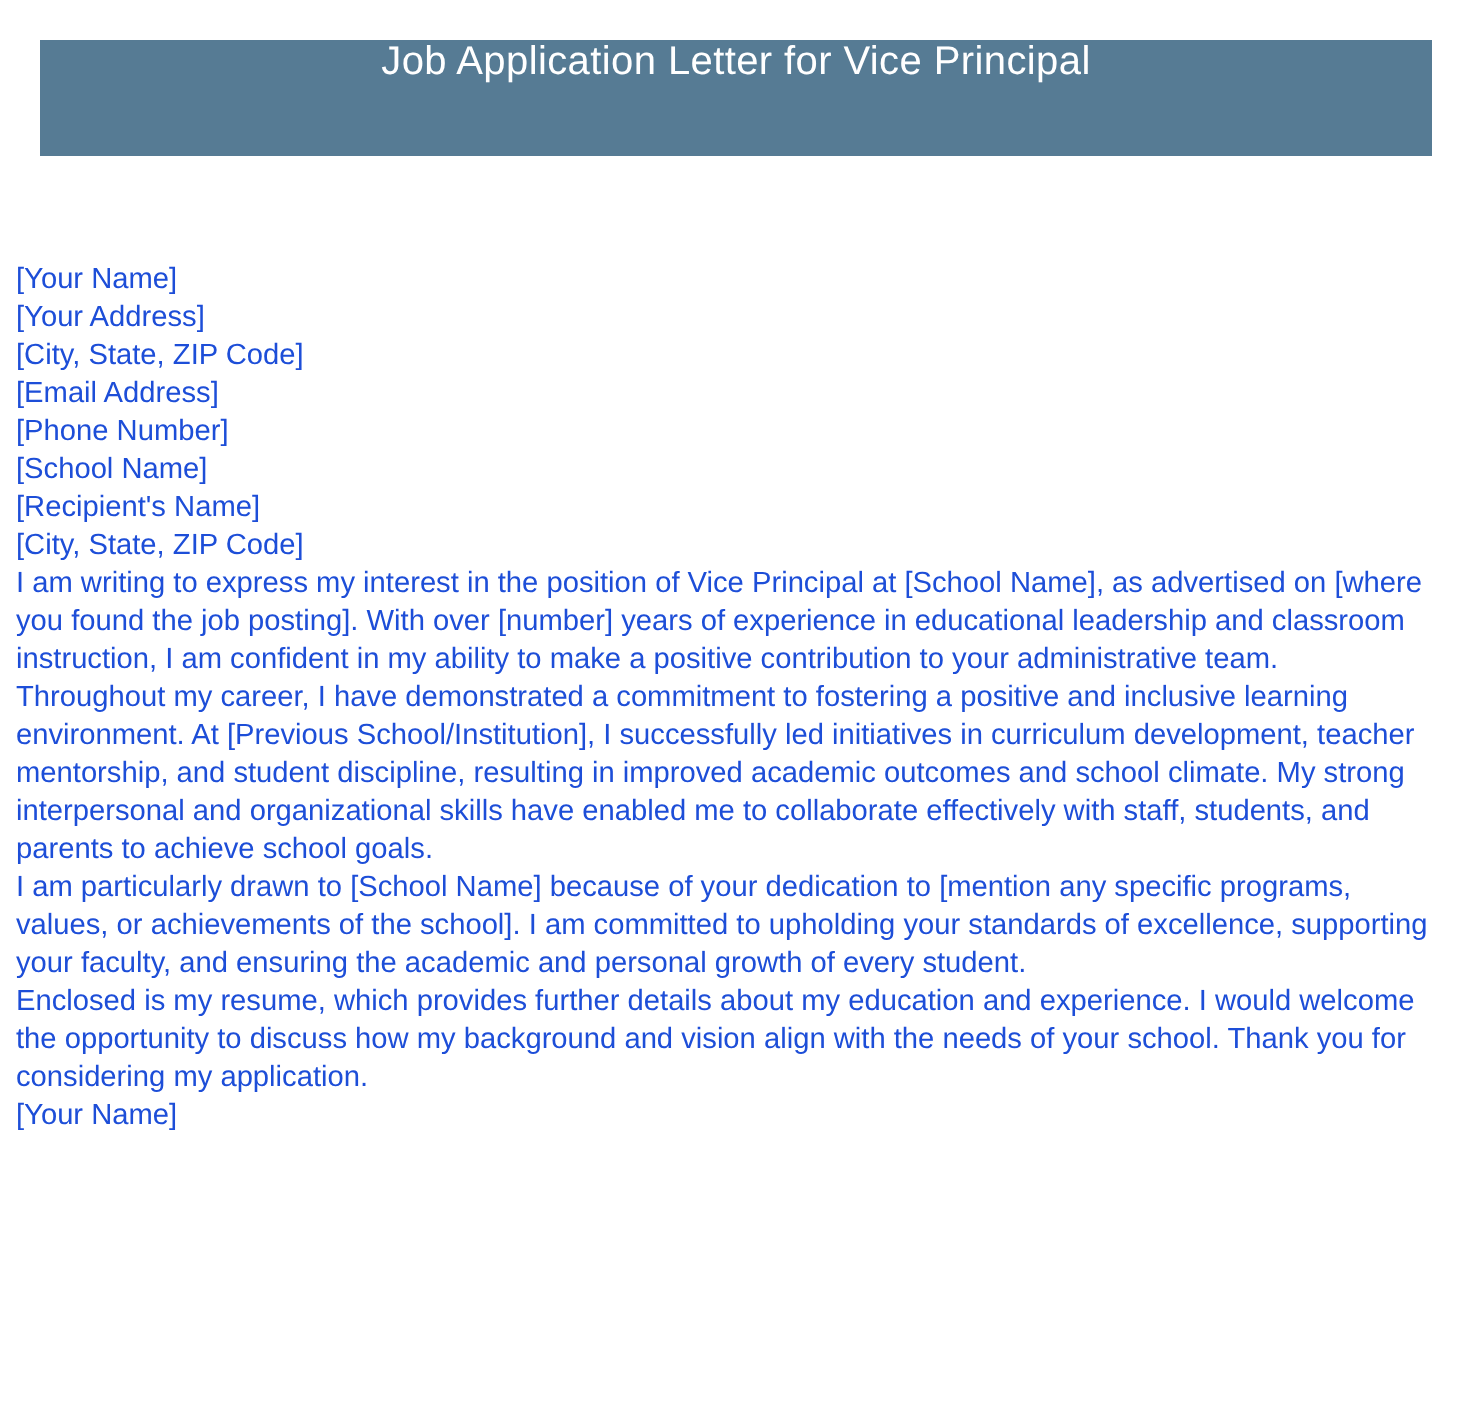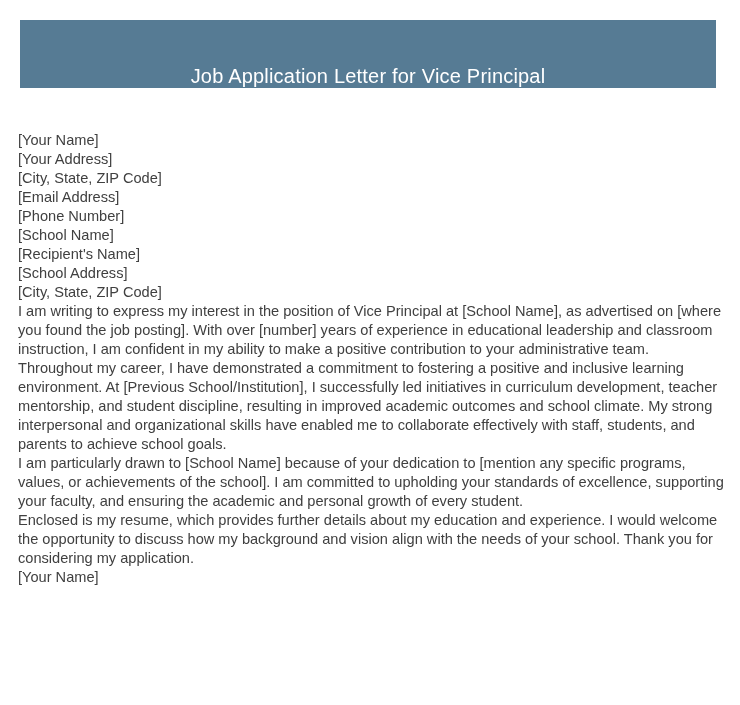--- a/index.html
+++ b/index.html
@@ -13,41 +13,41 @@
     height: 705px;
     background: #ffffff;
     overflow: hidden;
     font-family: "Liberation Sans", "DejaVu Sans", sans-serif;
   }
   .title-band {
     position: absolute;
     top: 20px;
     left: 20px;
     width: 696px;
-    height: 68px;
+    height: 58px;
     background: #567b94;
     display: flex;
-    align-items: flex-end;
+    align-items: flex-start;
     justify-content: center;
   }
   .title-band .title-text {
     color: #ffffff;
     font-size: 20px;
     font-weight: 500;
     letter-spacing: 0.2px;
     white-space: nowrap;
   }
   .letter-body {
     position: absolute;
     top: 98px;
     left: 0;
     width: 740px;
     box-sizing: border-box;
-    padding: 33px 16px 0 18px;
-    color: #404040;
+    padding: 33px 16px 0 8px;
+    color: #1d4ed8;
     font-size: 14.6px;
     line-height: 19px;
   }
   .letter-body .line,
   .letter-body p {
     margin: 0;
     padding: 0;
   }
 </style>
 </head>
@@ -60,21 +60,20 @@
   </div>
 
   <div class="letter-body">
     <div class="line">[Your Name]</div>
     <div class="line">[Your Address]</div>
     <div class="line">[City, State, ZIP Code]</div>
     <div class="line">[Email Address]</div>
     <div class="line">[Phone Number]</div>
     <div class="line">[School Name]</div>
     <div class="line">[Recipient's Name]</div>
-    <div class="line">[School Address]</div>
     <div class="line">[City, State, ZIP Code]</div>
 
 
     <p>I am writing to express my interest in the position of Vice Principal at [School Name], as advertised on [where you found the job posting]. With over [number] years of experience in educational leadership and classroom instruction, I am confident in my ability to make a positive contribution to your administrative team.</p>
     <p>Throughout my career, I have demonstrated a commitment to fostering a positive and inclusive learning environment. At [Previous School/Institution], I successfully led initiatives in curriculum development, teacher mentorship, and student discipline, resulting in improved academic outcomes and school climate. My strong interpersonal and organizational skills have enabled me to collaborate effectively with staff, students, and parents to achieve school goals.</p>
     <p>I am particularly drawn to [School Name] because of your dedication to [mention any specific programs, values, or achievements of the school]. I am committed to upholding your standards of excellence, supporting your faculty, and ensuring the academic and personal growth of every student.</p>
     <p>Enclosed is my resume, which provides further details about my education and experience. I would welcome the opportunity to discuss how my background and vision align with the needs of your school. Thank you for considering my application.</p>
 
     <div class="line">[Your Name]</div>
   </div>

